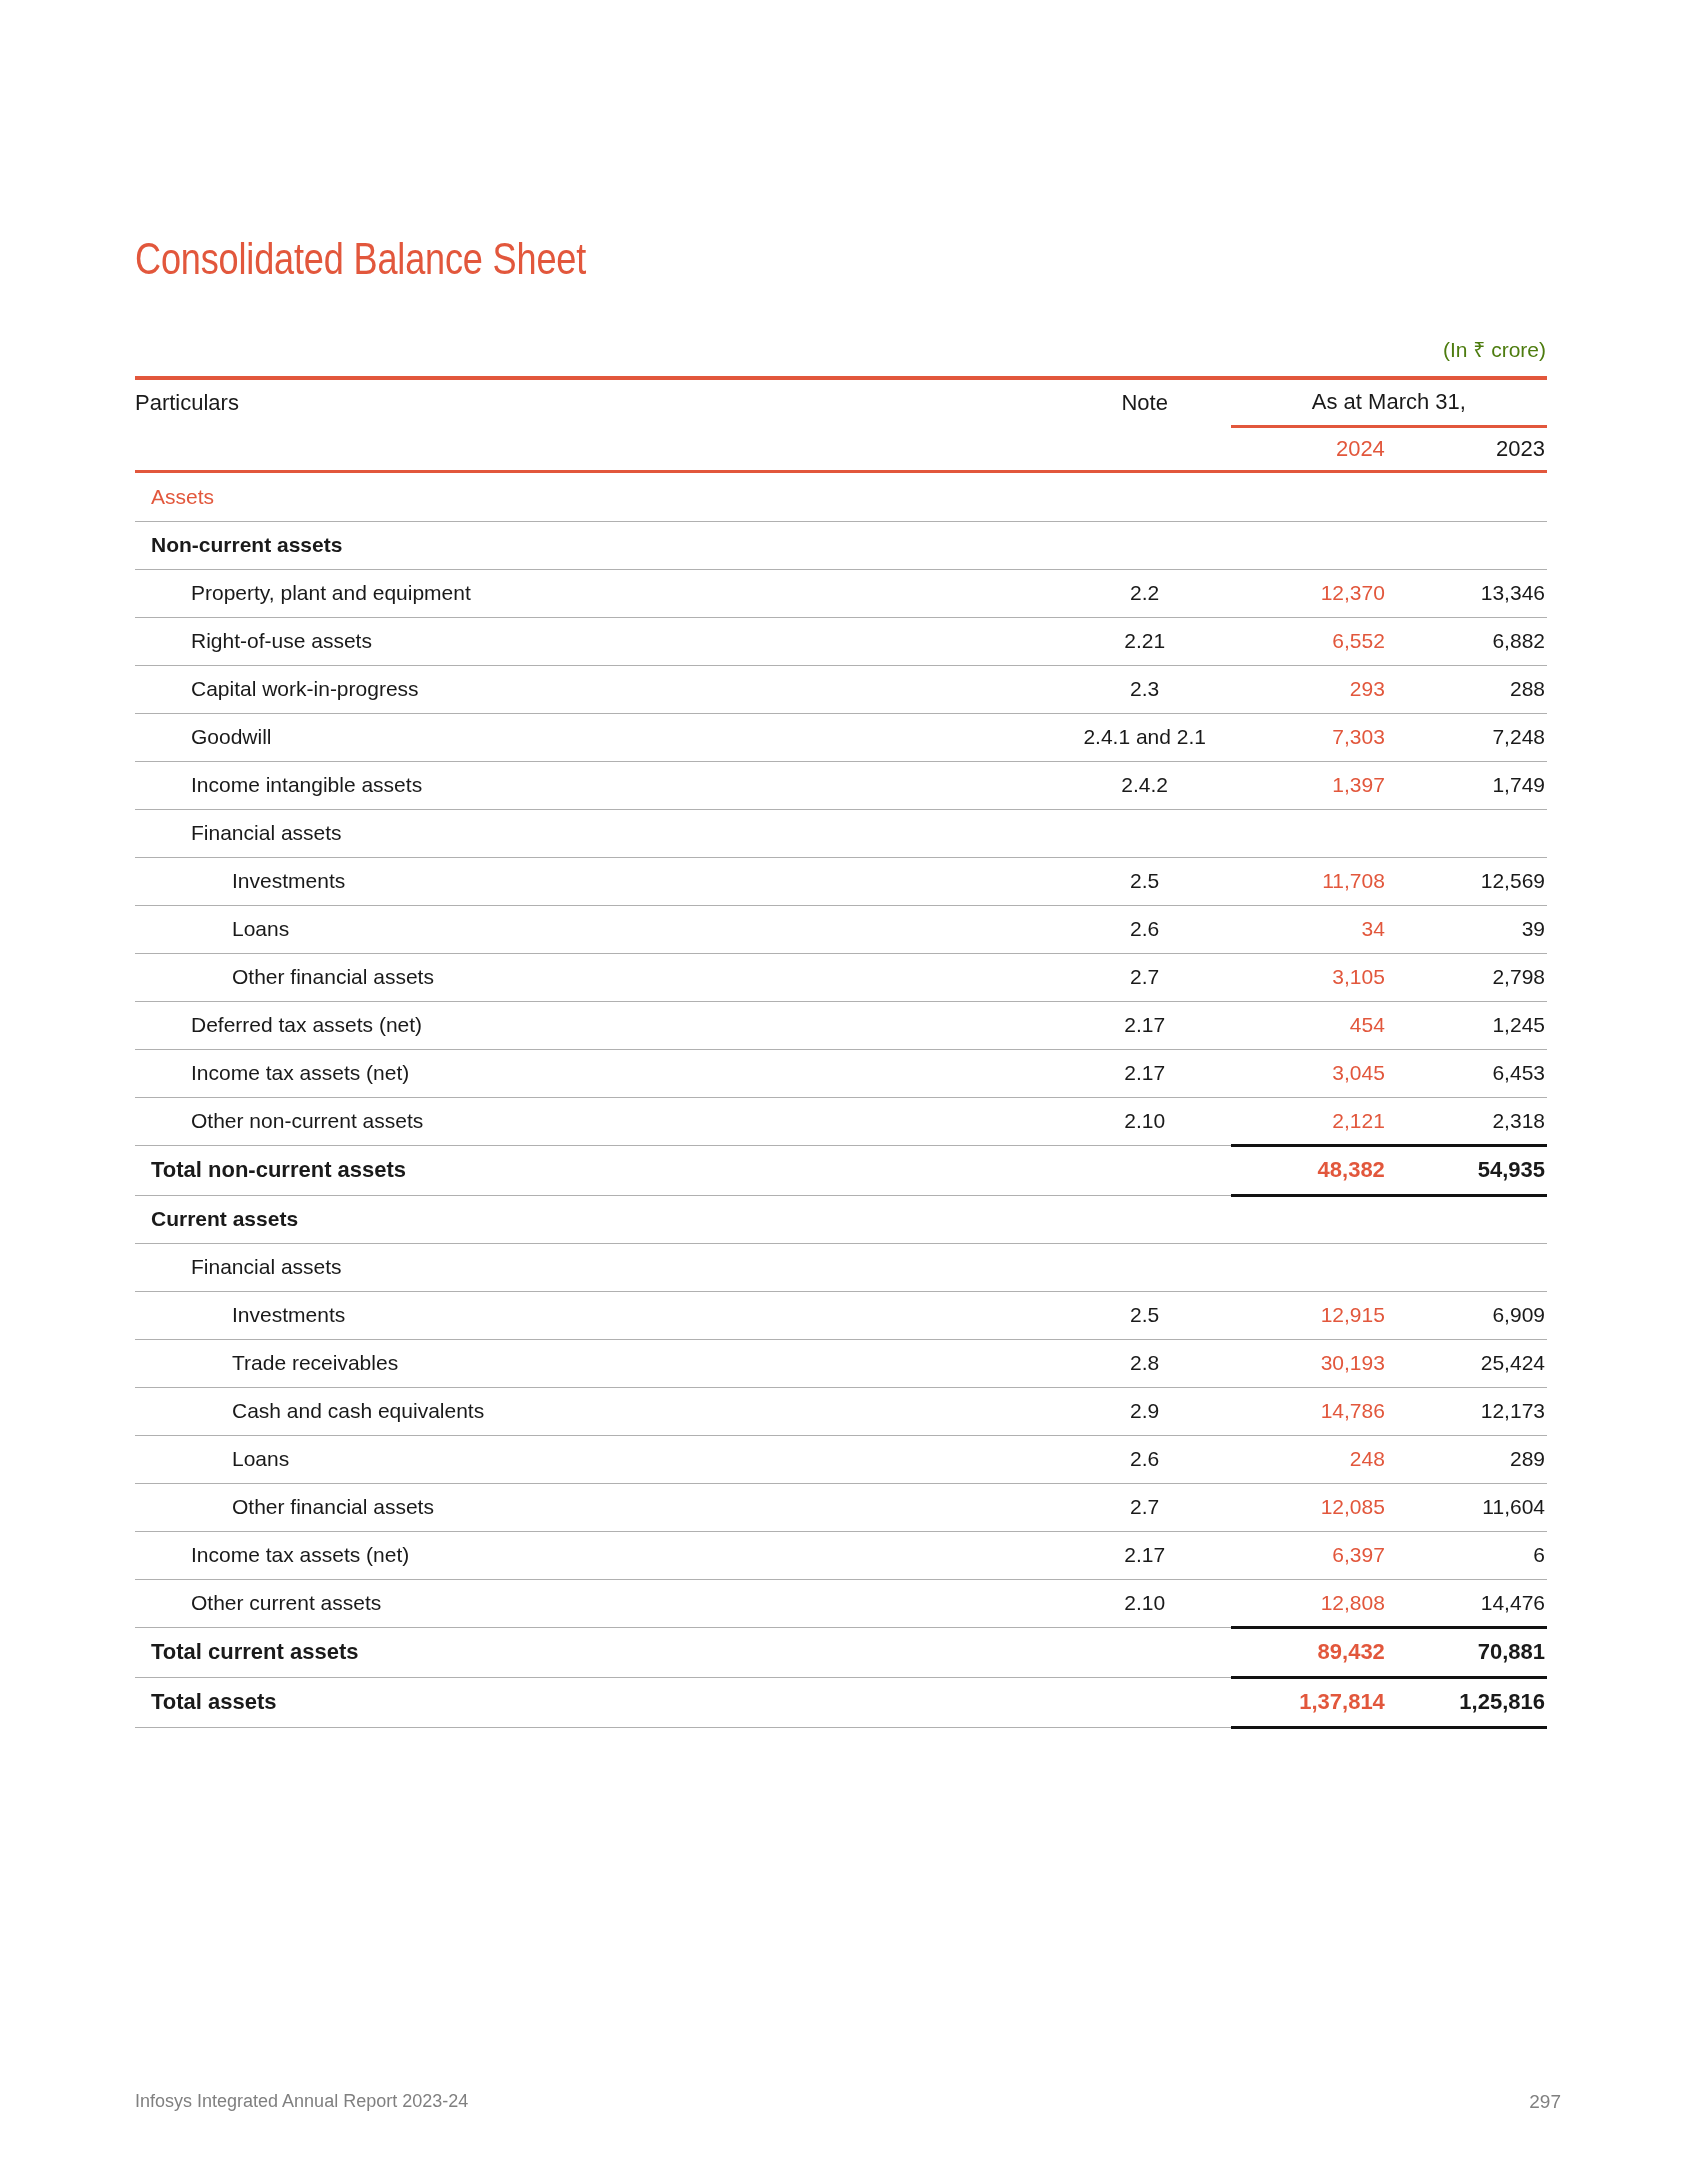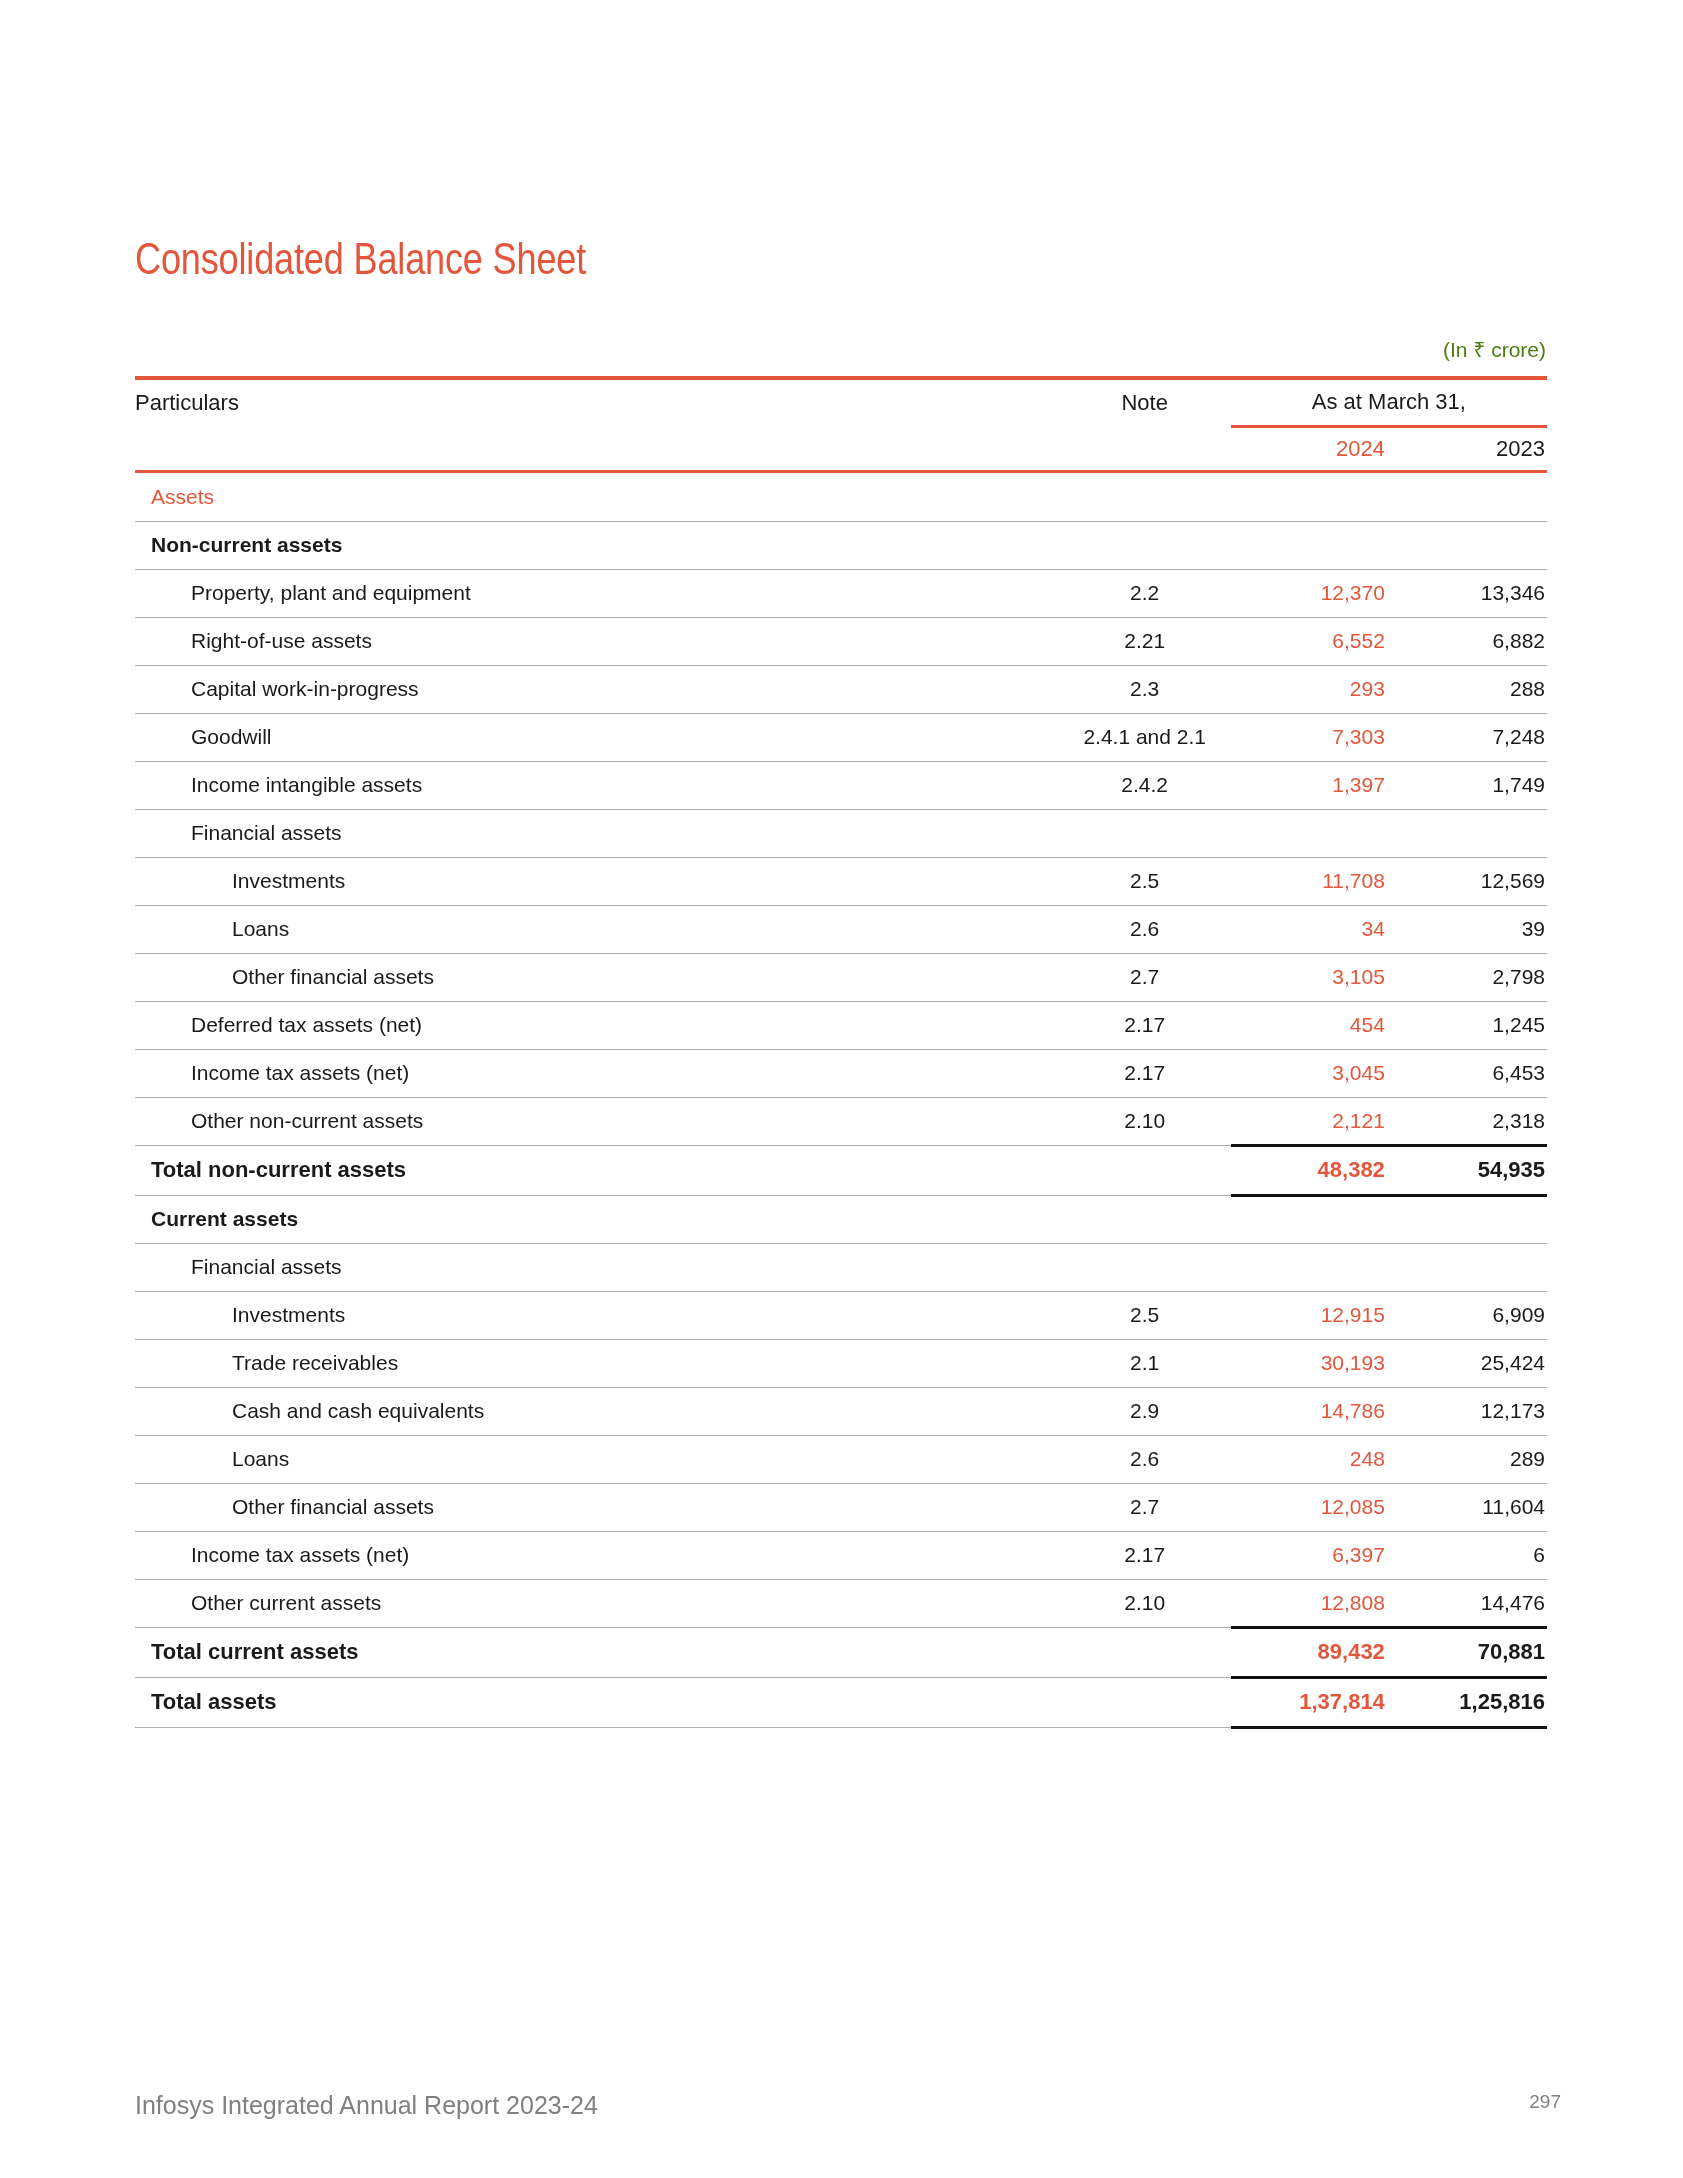--- a/index.html
+++ b/index.html
@@ -148,21 +148,21 @@
     border-top: 3px solid #111111;
     border-bottom: 3px solid #111111;
   }
   tr.total td.note { }
 
   
   .footer-left {
     position: absolute;
     left: 135px;
     top: 2091px;
-    font-size: 25px;
+    font-size: 18px;
     color: #808080;
     white-space: nowrap;
   }
   .footer-right {
     position: absolute;
     right: 122px;
     top: 2091px;
     font-size: 19px;
     color: #808080;
     white-space: nowrap;
@@ -309,21 +309,21 @@
             <td class="val v2"></td>
           </tr>
           <tr class="row">
             <td class="part"><span class="lbl ind2">Investments</span></td>
             <td class="note">2.5</td>
             <td class="val v1">12,915</td>
             <td class="val v2">6,909</td>
           </tr>
           <tr class="row">
             <td class="part"><span class="lbl ind2">Trade receivables</span></td>
-            <td class="note">2.1</td>
+            <td class="note">2.8</td>
             <td class="val v1">30,193</td>
             <td class="val v2">25,424</td>
           </tr>
           <tr class="row">
             <td class="part"><span class="lbl ind2">Cash and cash equivalents</span></td>
             <td class="note">2.9</td>
             <td class="val v1">14,786</td>
             <td class="val v2">12,173</td>
           </tr>
           <tr class="row">

